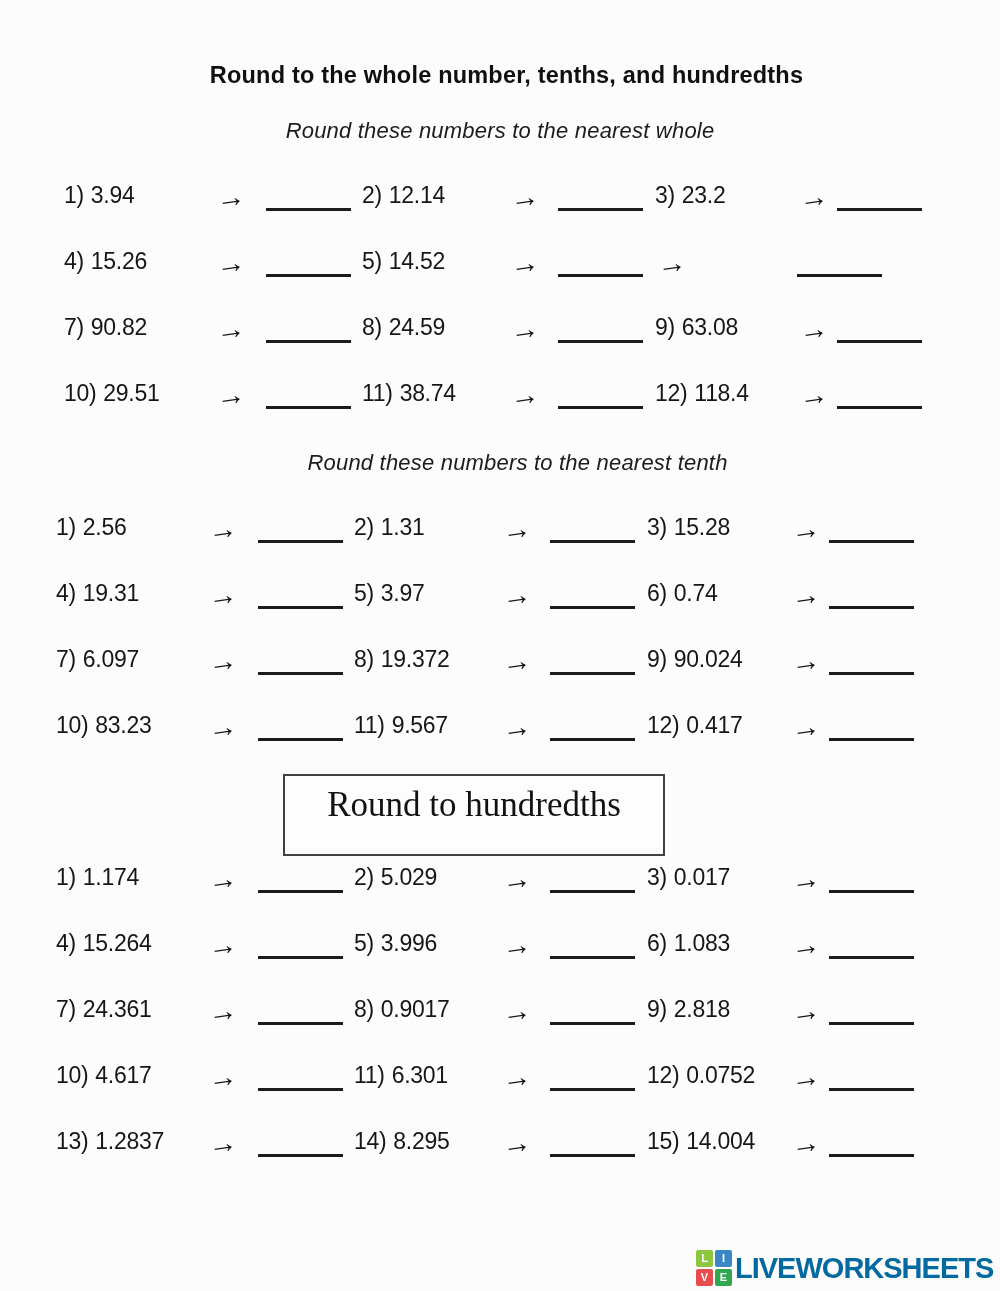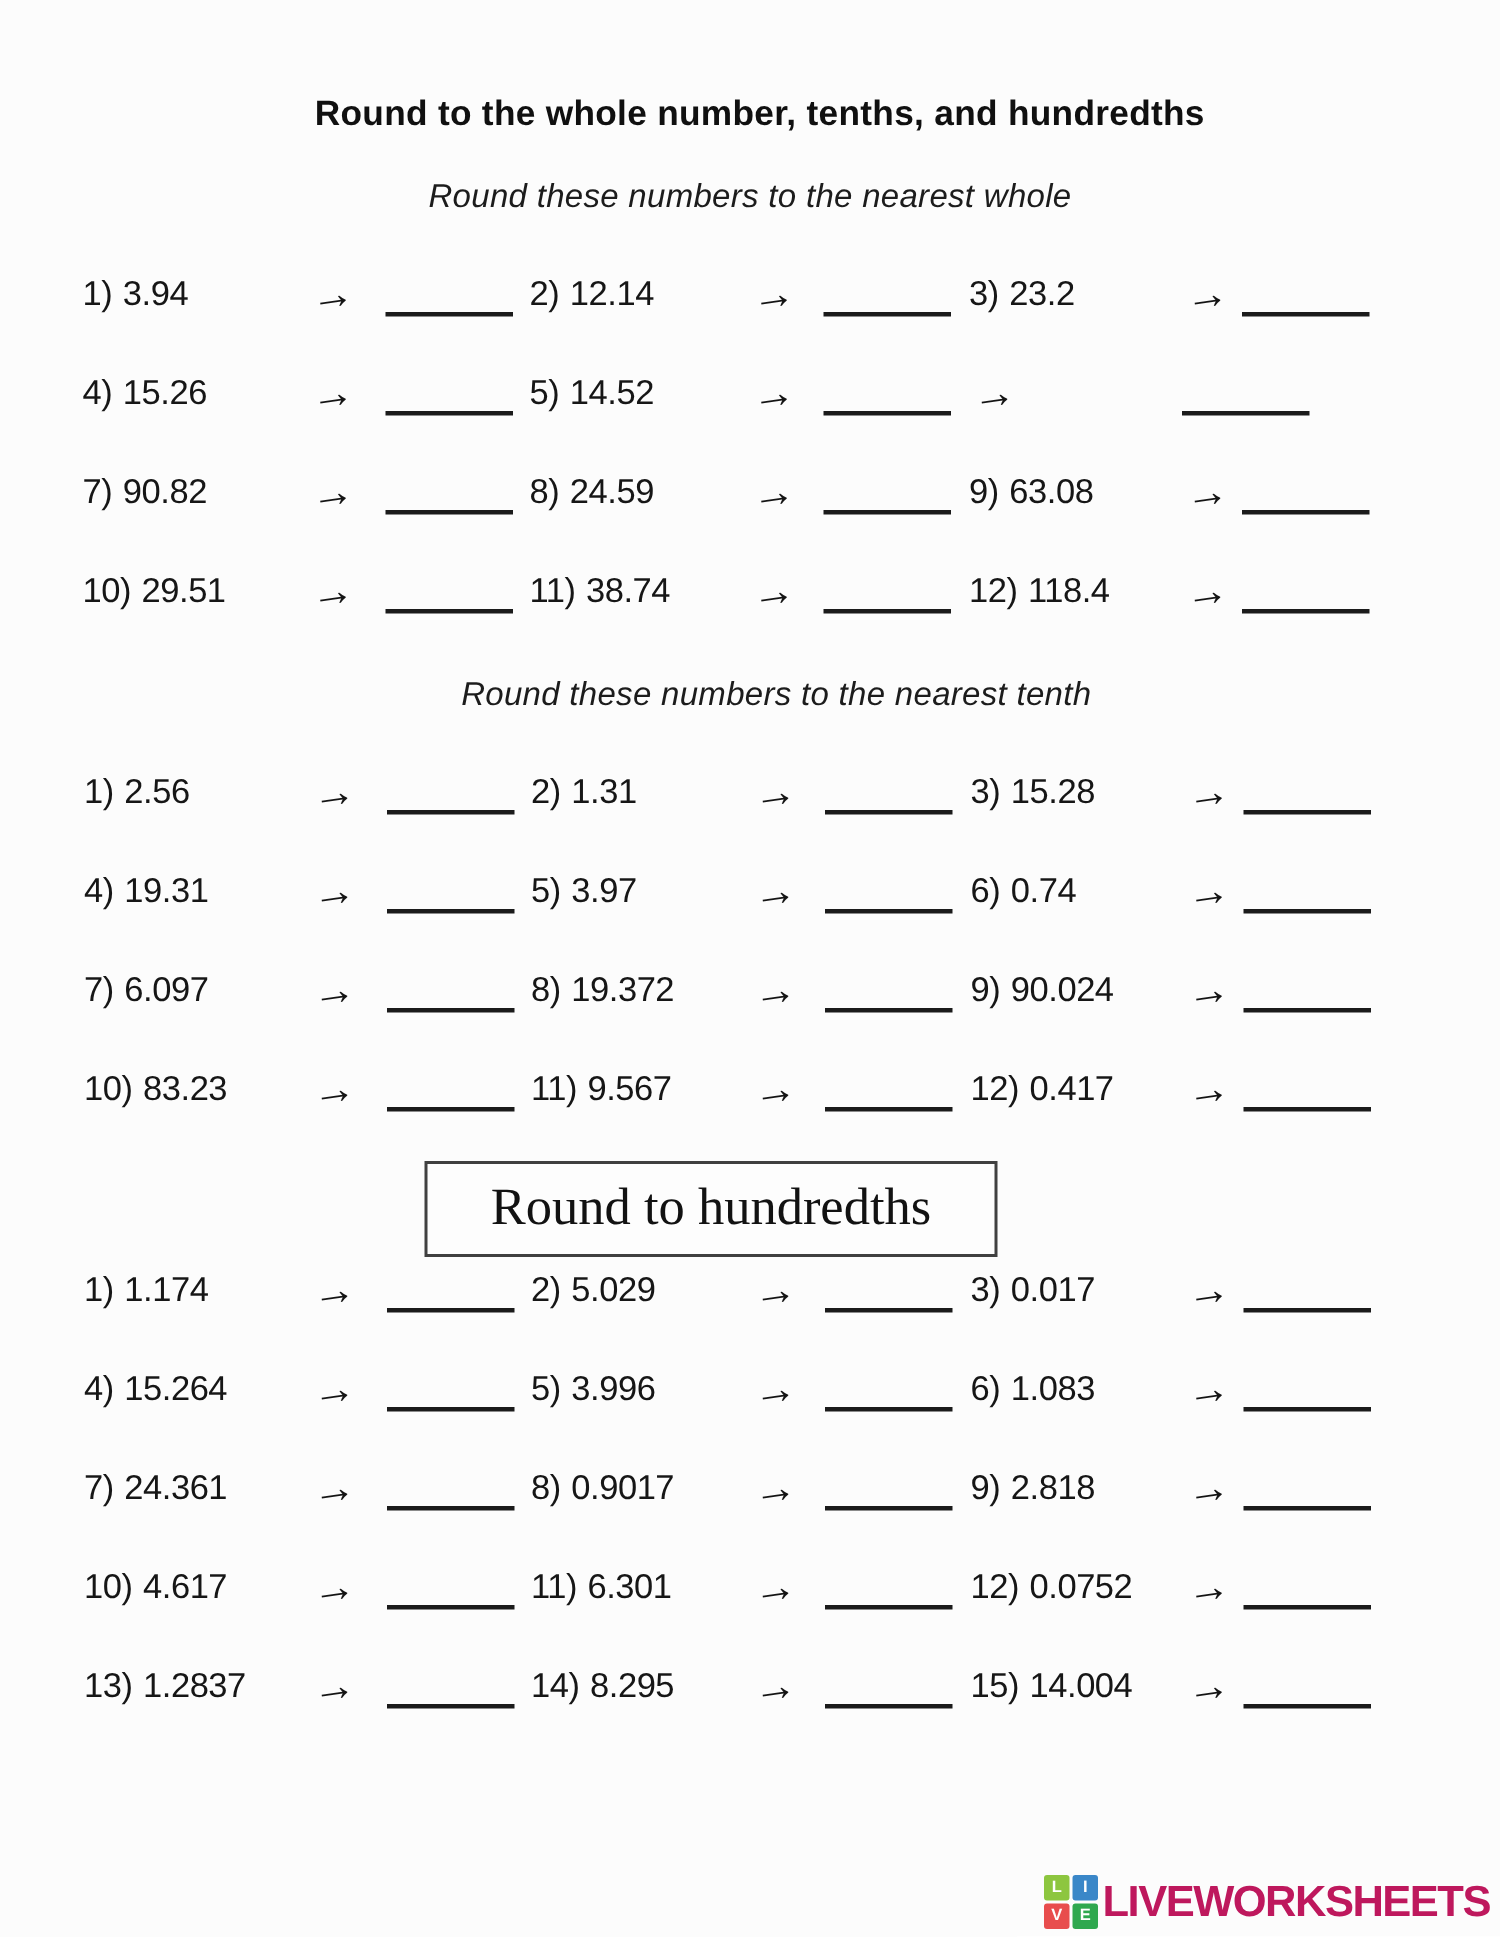--- a/index.html
+++ b/index.html
@@ -18,29 +18,29 @@
   }
   .h-whole { margin-top:25px; }
   .h-tenth { margin-top:34px;margin-left:35px; }
   .rows { margin-top:26px; }
   .rows.tight { margin-top:0; }
   .problem-row {
     display:grid;
     grid-template-columns:150px 52px 96px 146px 50px 97px 142px 40px 92px;
     align-items:end; height:40px; margin-bottom:26px; padding-left:56px;
   }
-  .sec1 .problem-row { padding-left:27px;margin-left:28px; }
+  .sec1 .problem-row { padding-left:64px; }
   .p { font-size:23px; line-height:38px; white-space:nowrap; letter-spacing:-0.3px; color:#161616; }
   .pid { margin-right:7px; }
   .arrow { font-size:29px; font-weight:700; line-height:34px; padding-left:2px; color:#141414; }
   .arrow span { display:inline-block; transform:rotate(-8deg); }
   .blank { height:4px; width:85px; border-bottom:3px solid #1b1b1b; margin-bottom:3px; }
   .box-heading {
     box-sizing:border-box; margin-top:30px; margin-left:283px;
-    width:382px; height:64px; border:2px solid #404040; background:#fdfdfd;
+    width:382px; height:82px; border:2px solid #404040; background:#fdfdfd;
     text-align:center; font-family:"Liberation Serif", serif;
     font-size:35px; line-height:58px; color:#121212;
   }
   .brand { position:absolute; left:696px; top:1250px; display:flex; align-items:center; gap:3px; }
   .tiles { display:grid; grid-template-columns:17px 17px; grid-auto-rows:17px; gap:2px; }
   .tile {
     color:#ffffff; font-size:11px; font-weight:700; border-radius:2px;
     display:flex; align-items:center; justify-content:center; line-height:1;
   }
   .brand-text { font-size:29px; font-weight:700; letter-spacing:-1px; white-space:nowrap; }
@@ -206,16 +206,16 @@
     </div>
   </div>
 
   <div class="brand">
     <div class="tiles">
       <span class="tile" style="background-color: rgb(141, 198, 63);">L</span>
       <span class="tile" style="background-color: rgb(58, 135, 200);">I</span>
       <span class="tile" style="background-color: rgb(232, 77, 77);">V</span>
       <span class="tile" style="background-color: rgb(47, 168, 79);">E</span>
     </div>
-    <span class="brand-text" style="color: #be185d;">LIVEWORKSHEETS</span>
+    <span class="brand-text" style="color: #0369a1;">LIVEWORKSHEETS</span>
   </div>
 
 </div>
 
 </body></html>

